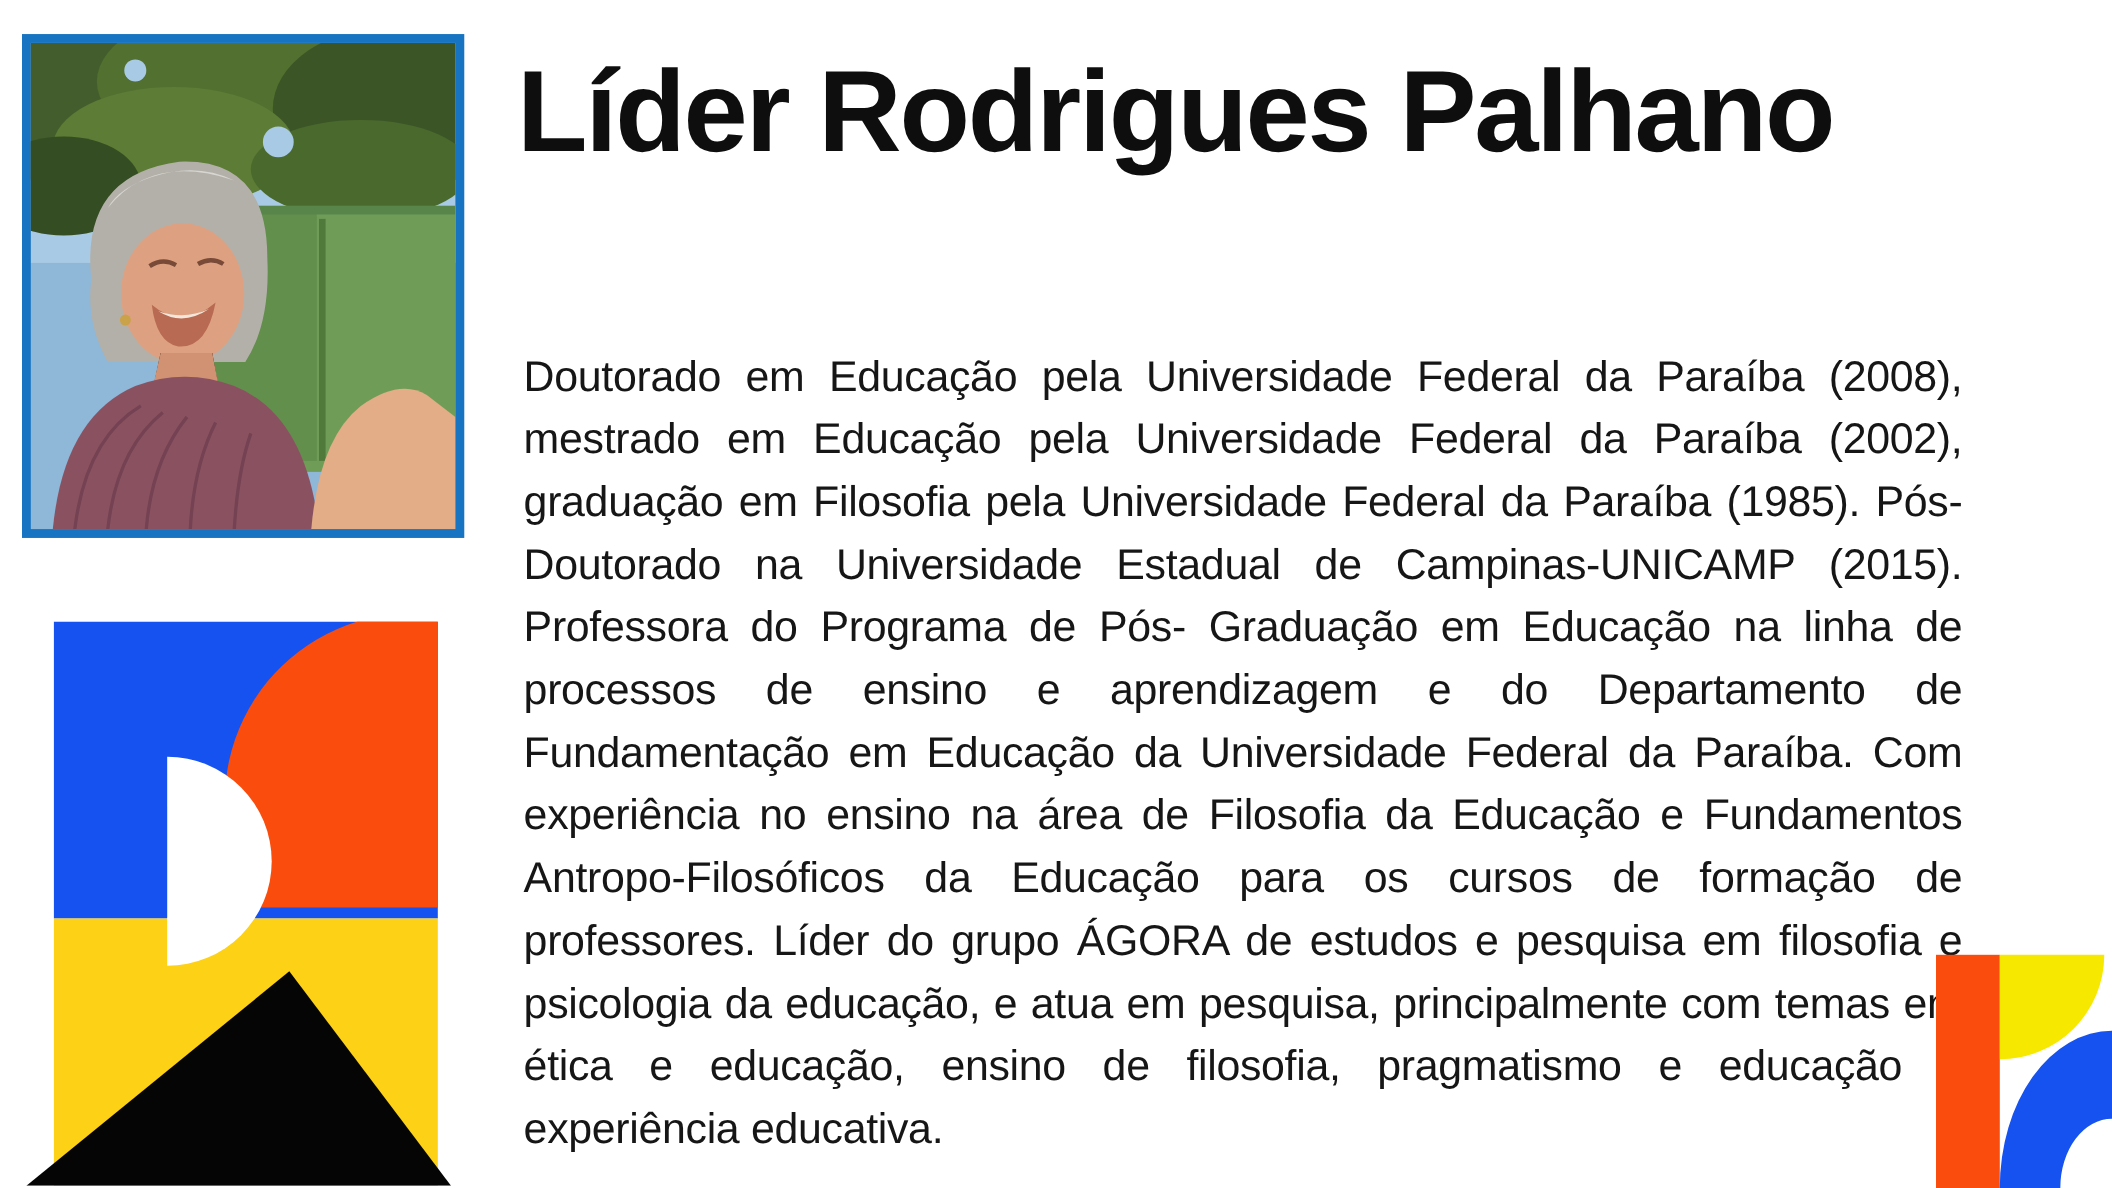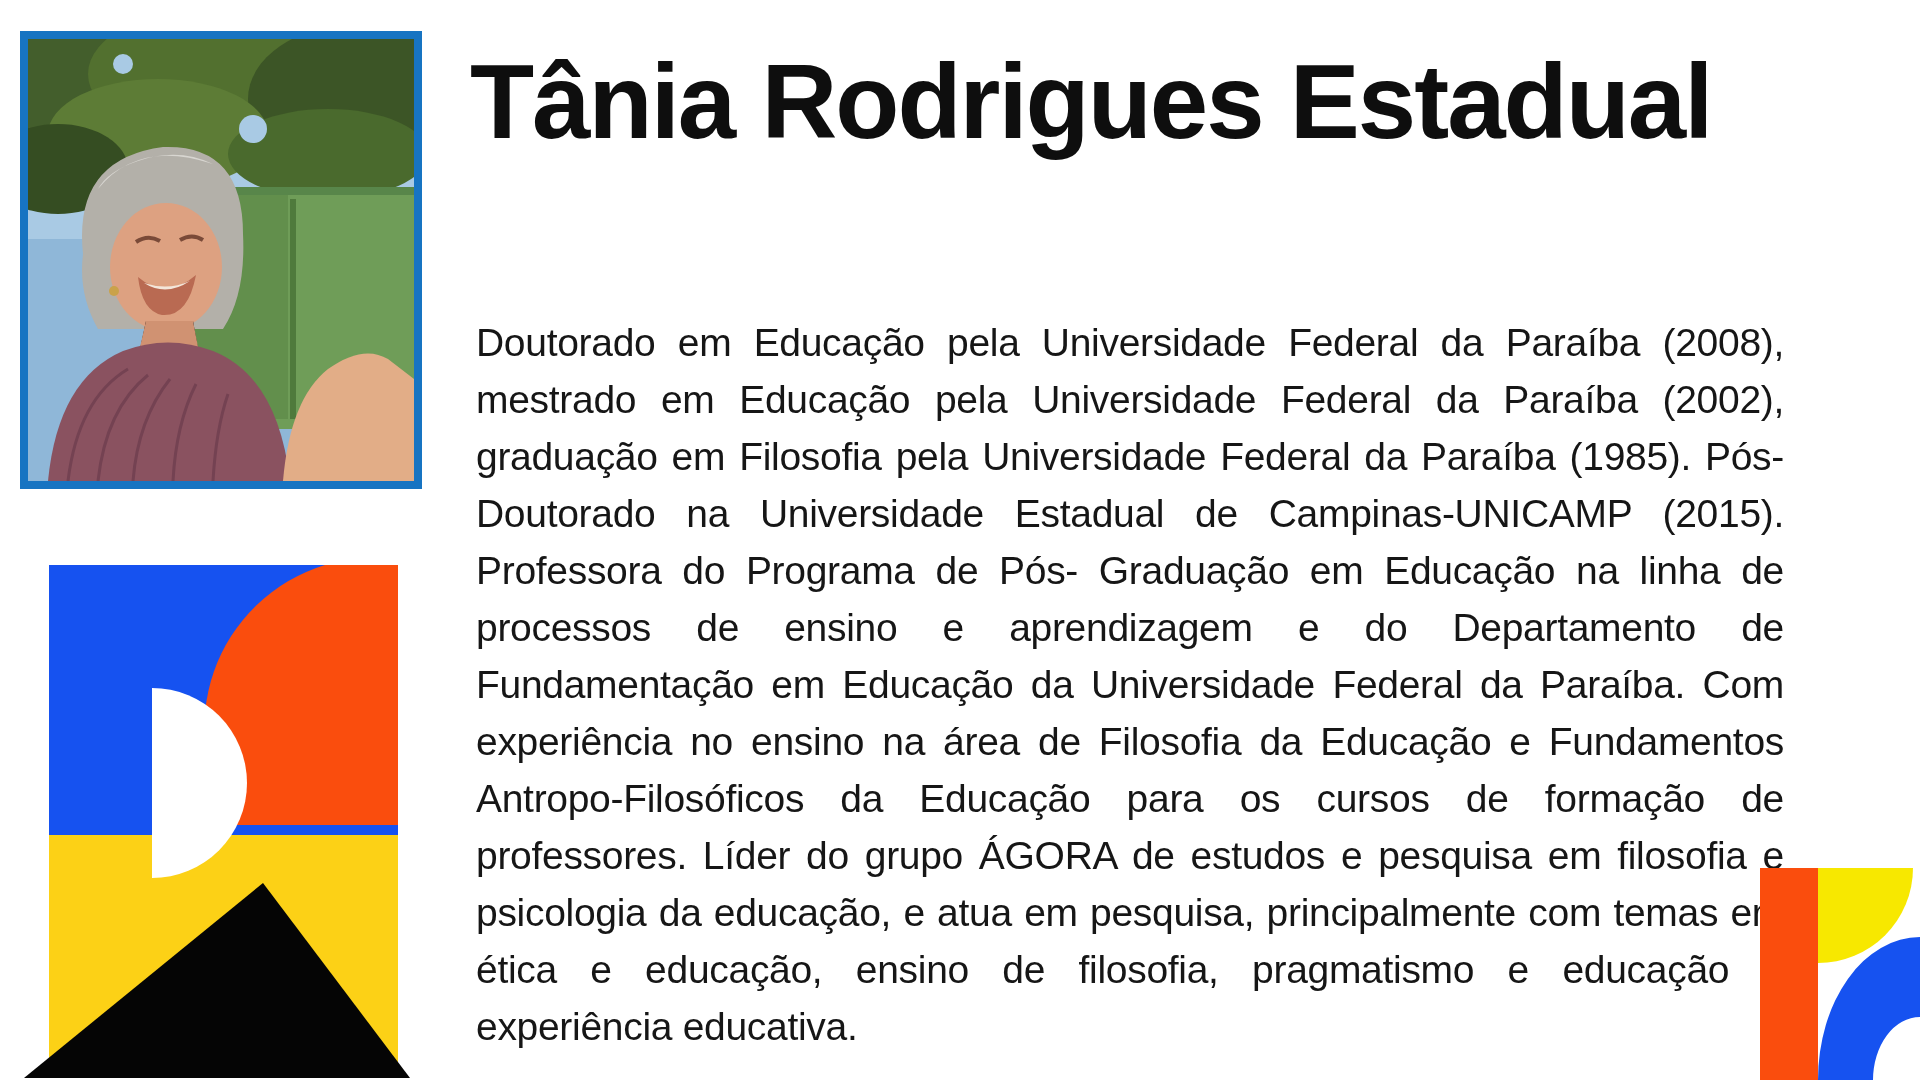--- a/index.html
+++ b/index.html
@@ -115,21 +115,21 @@
       <path d="M 40 442 Q 50 360 100 330" stroke="#744252" stroke-width="3" fill="none"></path>
       <path d="M 70 442 Q 78 370 120 336" stroke="#744252" stroke-width="3" fill="none"></path>
       <path d="M 105 442 Q 110 380 142 340" stroke="#744252" stroke-width="3" fill="none"></path>
       <path d="M 145 442 Q 148 385 168 345" stroke="#744252" stroke-width="3" fill="none"></path>
       <path d="M 185 442 Q 188 390 200 355" stroke="#744252" stroke-width="3" fill="none"></path>
 
       <path d="M 255 442 Q 262 360 300 330 Q 335 305 360 320 L 386 340 L 386 442 Z" fill="#e2ad87"></path>
     </svg>
   </div>
 
-  <div class="title">Tânia Rodrigues Estadual</div>
+  <div class="title">Líder Rodrigues Palhano</div>
 
   <div class="bio">Doutorado em Educação pela Universidade Federal da Paraíba (2008), mestrado em Educação pela Universidade Federal da Paraíba (2002), graduação em Filosofia pela Universidade Federal da Paraíba (1985). Pós-Doutorado na Universidade Estadual de Campinas-UNICAMP (2015). Professora do Programa de Pós- Graduação em Educação na linha de processos de ensino e aprendizagem e do Departamento de Fundamentação em Educação da Universidade Federal da Paraíba. Com experiência no ensino na área de Filosofia da Educação e Fundamentos Antropo-Filosóficos da Educação para os cursos de formação de professores. Líder do grupo ÁGORA de estudos e pesquisa em filosofia e psicologia da educação, e atua em pesquisa, principalmente com temas em ética e educação, ensino de filosofia, pragmatismo e educação e experiência educativa.</div>
 
   <div class="deco-left">
     <svg viewBox="0 0 403 513">
       <rect x="30" y="0" width="349" height="270" fill="#1652f0"></rect>
       <rect x="30" y="270" width="349" height="243" fill="#fcd116"></rect>
       <path d="M 379 0 L 306 0 A 170 170 0 0 0 216 260 L 379 260 Z" fill="#fa4d0d"></path>
       <path d="M 133 123 A 95 95 0 0 1 133 313 Z" fill="#ffffff"></path>
       <path d="M 5 513 L 391 513 L 244 318 Z" fill="#050505"></path>

